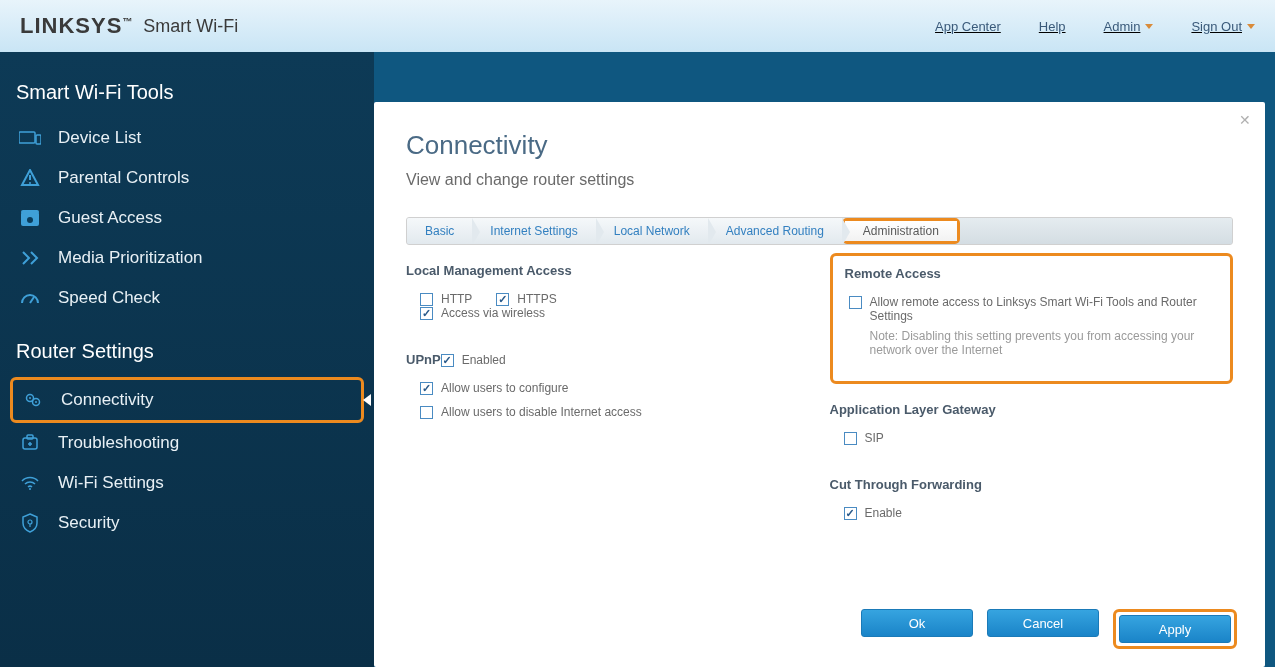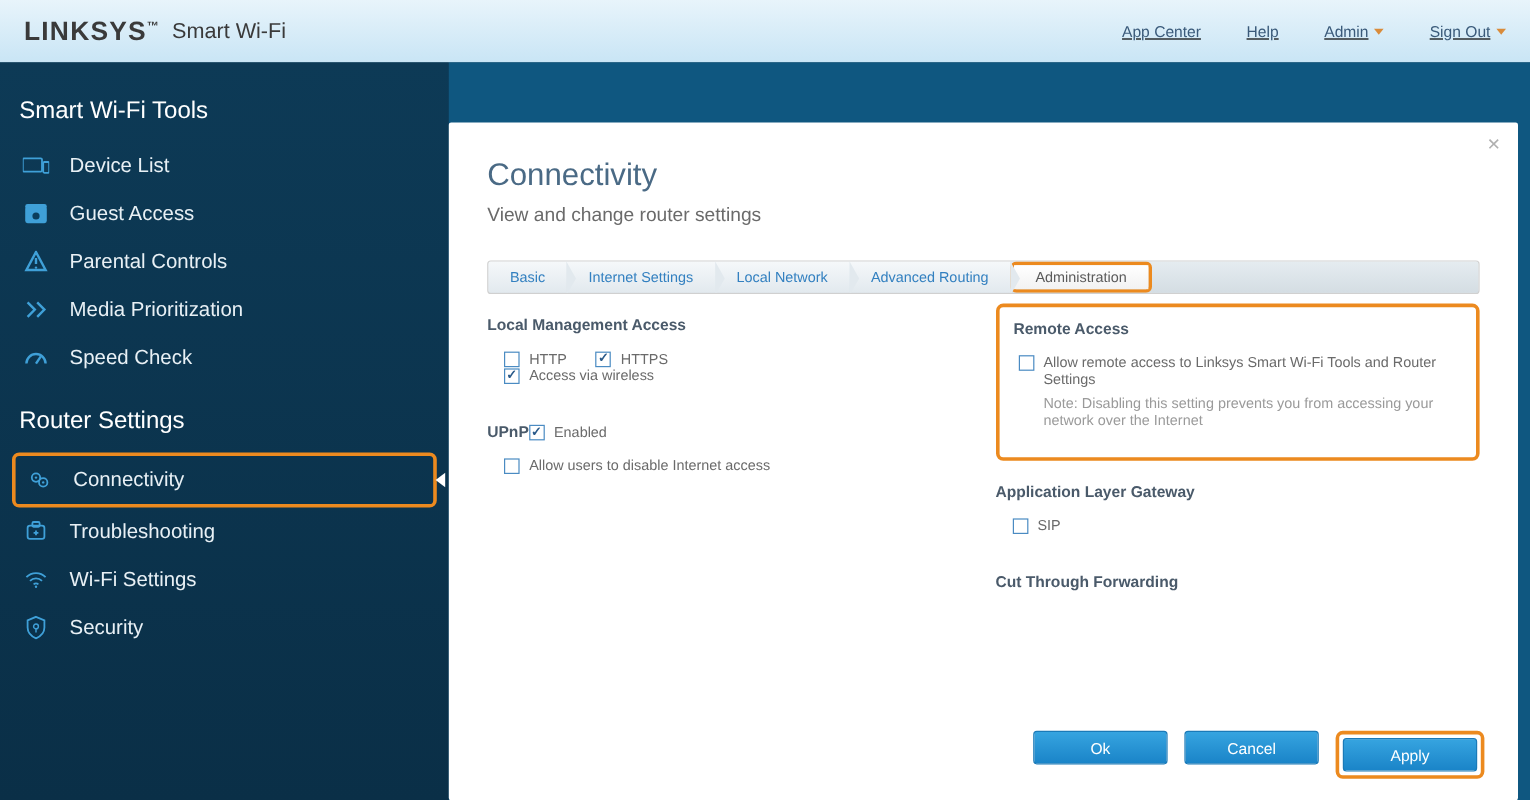--- a/index.html
+++ b/index.html
@@ -101,37 +101,37 @@
               <rect x="0" y="2" width="16" height="11" rx="1" fill="none" stroke="#3fa0d8" stroke-width="1.5"></rect>
               <rect x="17" y="5" width="5" height="9" rx="1" fill="none" stroke="#3fa0d8" stroke-width="1.5"></rect>
             </svg>
           </span>
         <span class="label">Device List</span>
       </div>
 
       <div class="side-item">
         <span class="icon">
             <svg width="20" height="18" viewBox="0 0 20 18">
+              <path d="M10 1 L18 16 L2 16 Z" fill="none" stroke="#3fa0d8" stroke-width="2"></path>
+              <line x1="10" y1="6" x2="10" y2="11" stroke="#3fa0d8" stroke-width="2"></line>
+              <circle cx="10" cy="14" r="1" fill="#3fa0d8"></circle>
+            </svg>
+          </span>
+        <span class="label">Parental Controls</span>
+      </div>
+
+      <div class="side-item">
+        <span class="icon">
+            <svg width="20" height="18" viewBox="0 0 20 18">
               <rect x="1" y="3" width="18" height="14" rx="2" fill="#3fa0d8"></rect>
               <rect x="1" y="1" width="18" height="4" rx="2" fill="#3fa0d8"></rect>
               <circle cx="10" cy="11" r="3" fill="#0a3d5c"></circle>
             </svg>
           </span>
         <span class="label">Guest Access</span>
-      </div>
-
-      <div class="side-item">
-        <span class="icon">
-            <svg width="20" height="18" viewBox="0 0 20 18">
-              <path d="M10 1 L18 16 L2 16 Z" fill="none" stroke="#3fa0d8" stroke-width="2"></path>
-              <line x1="10" y1="6" x2="10" y2="11" stroke="#3fa0d8" stroke-width="2"></line>
-              <circle cx="10" cy="14" r="1" fill="#3fa0d8"></circle>
-            </svg>
-          </span>
-        <span class="label">Parental Controls</span>
       </div>
 
       <div class="side-item">
         <span class="icon">
             <svg width="20" height="18" viewBox="0 0 20 18">
               <path d="M3 3 L9 9 L3 15" fill="none" stroke="#3fa0d8" stroke-width="2"></path>
               <path d="M11 3 L17 9 L11 15" fill="none" stroke="#3fa0d8" stroke-width="2"></path>
             </svg>
           </span>
         <span class="label">Media Prioritization</span>
@@ -242,20 +242,24 @@
           <div class="section-spacer"></div>
 
           <div class="upnp-row">
             <div class="section-title">UPnP</div>
             <span style="display:flex;gap:8px;align-items:center">
               <span class="chk checked"></span>
               <span class="chk-label">Enabled</span>
             </span>
           </div>
           <div class="field-row">
+            <span class="chk checked"></span>
+            <span class="chk-label">Allow users to configure</span>
+          </div>
+          <div class="field-row">
             <span class="chk"></span>
             <span class="chk-label">Allow users to disable Internet access</span>
           </div>
         </div>
 
         <div class="col">
           <div class="remote-box">
             <div class="section-title">Remote Access</div>
             <div class="field-row">
               <span class="chk"></span>
@@ -268,20 +272,24 @@
 
           <div class="section-title">Application Layer Gateway</div>
           <div class="field-row">
             <span class="chk"></span>
             <span class="chk-label">SIP</span>
           </div>
 
           <div class="section-spacer"></div>
 
           <div class="section-title">Cut Through Forwarding</div>
+          <div class="field-row">
+            <span class="chk checked"></span>
+            <span class="chk-label">Enable</span>
+          </div>
         </div>
       </div>
 
       <div class="btn-row">
         <div class="btn">Ok</div>
         <div class="btn">Cancel</div>
         <div class="btn-highlight">
           <div class="btn">Apply</div>
         </div>
       </div>

